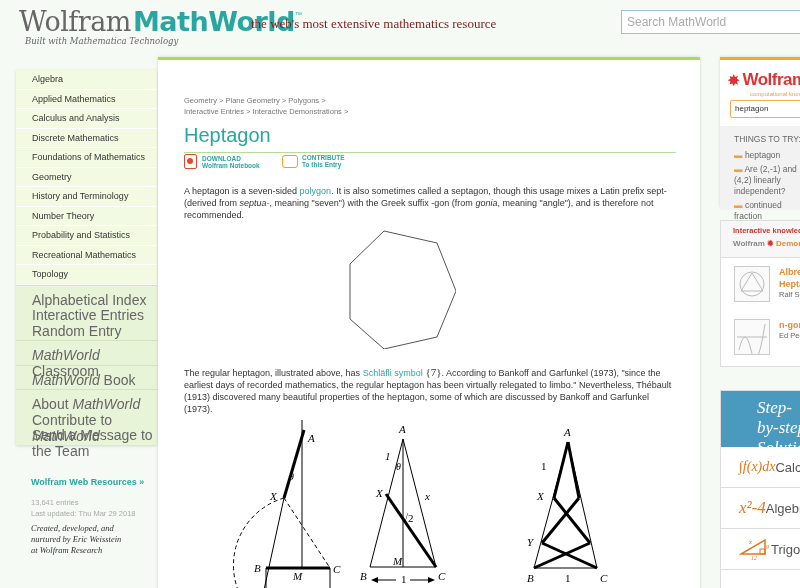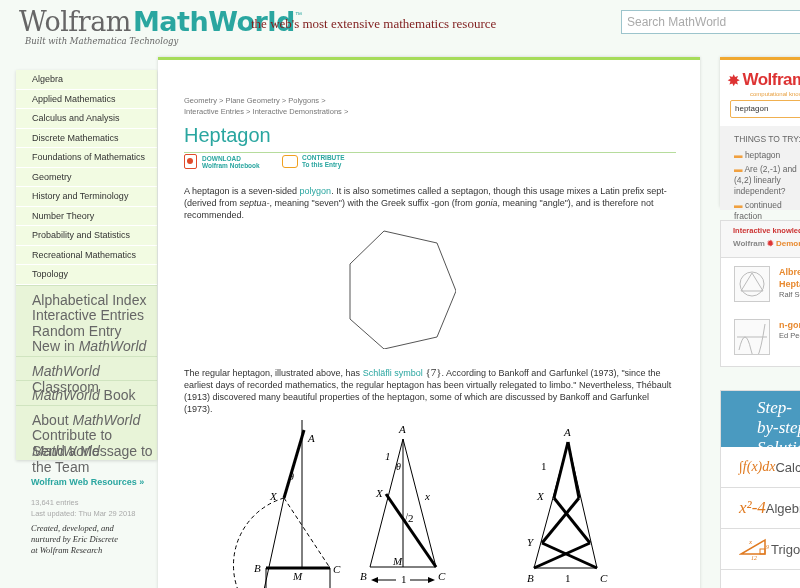--- a/index.html
+++ b/index.html
@@ -100,21 +100,20 @@
     <div class="item">History and Terminology</div>
     <div class="item">Number Theory</div>
     <div class="item">Probability and Statistics</div>
     <div class="item">Recreational Mathematics</div>
     <div class="item">Topology</div>
   </div>
   <div class="nav-section">
     <div class="link">Alphabetical Index</div>
     <div class="link">Interactive Entries</div>
     <div class="link">Random Entry</div>
-    <div class="link"><span>New in </span><i>MathWorld</i></div>
   </div>
   <div class="nav-section">
     <div class="link"><i>MathWorld</i><span> Classroom</span></div>
   </div>
   <div class="nav-section">
     <div class="link"><i>MathWorld</i><span> Book</span></div>
   </div>
   <div class="nav-section">
     <div class="link"><span>About </span><i>MathWorld</i></div>
     <div class="link"><span>Contribute to </span><i>MathWorld</i></div>
@@ -122,21 +121,21 @@
   </div>
 </div>
 
 <div class="resources">Wolfram Web Resources »</div>
 <div class="stats">
   <div>13,641 entries</div>
   <div>Last updated: Thu Mar 29 2018</div>
 </div>
 <div class="credit">
   <div>Created, developed, and</div>
-  <div>nurtured by Eric Discrete</div>
+  <div>nurtured by Eric Weisstein</div>
   <div>at Wolfram Research</div>
 </div>
 
 <div class="main">
   <div class="breadcrumb">
     <div>
       <span>Geometry</span><span> &gt; </span><span>Plane Geometry</span><span> &gt; </span><span>Polygons</span><span> &gt; </span>
     </div>
     <div>
       <span>Interactive Entries</span><span> &gt; </span><span>Interactive Demonstrations</span><span> &gt; </span>

